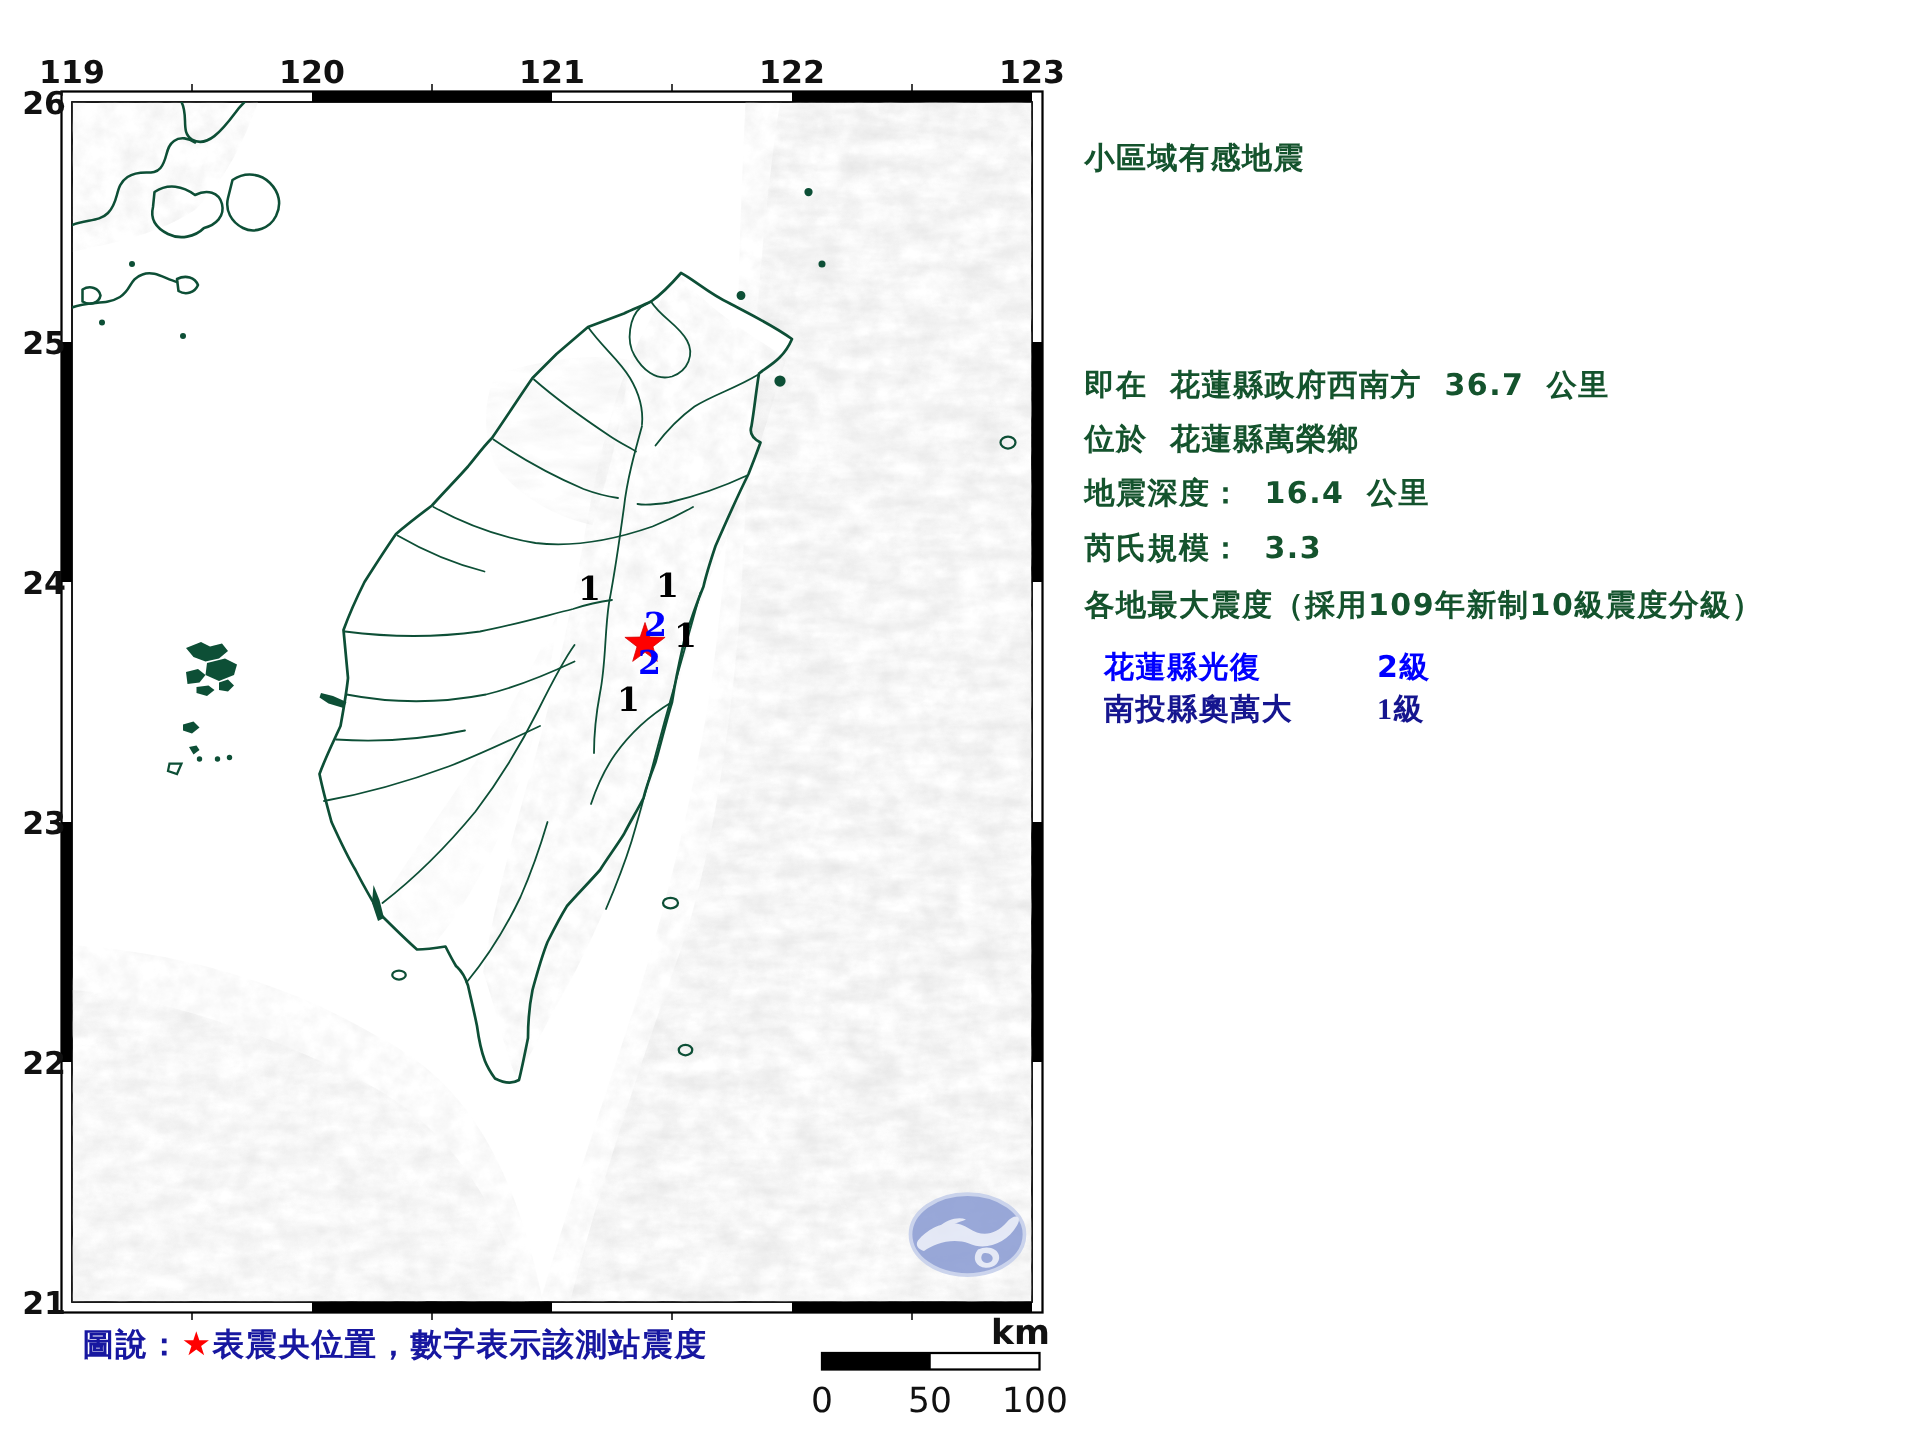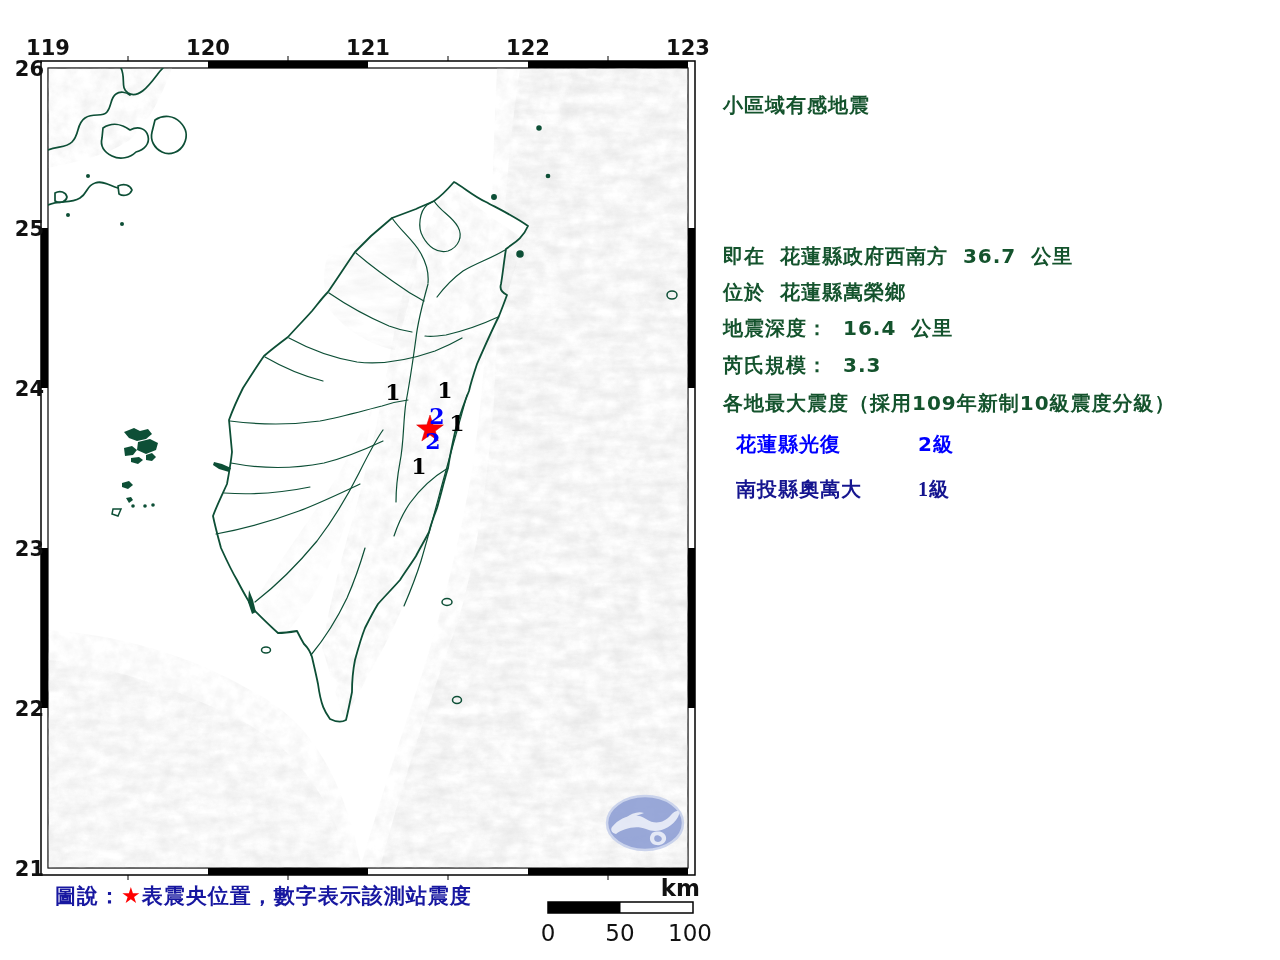--- a/index.html
+++ b/index.html
@@ -245,21 +245,21 @@
 <div class="rline" style="top:243px;">即在 花蓮縣政府西南方 36.7 公里</div>
 <div class="rline" style="top:279px;">位於 花蓮縣萬榮鄉</div>
 <div class="rline" style="top:315px;">地震深度： 16.4 公里</div>
 <div class="rline" style="top:352px;">芮氏規模： 3.3</div>
 <div class="rline" style="top:390px;text-align:right;">各地最大震度（採用109年新制10級震度分級）</div>
 
 <div class="station-row st-blue" style="top:431px;">
   <span>花蓮縣光復</span>
   <span class="lvl">2級</span>
 </div>
-<div class="station-row st-navy" style="top:476px;font-family:Liberation Serif, serif;">
+<div class="station-row st-navy" style="top:459px;font-family:Liberation Serif, serif;">
   <span>南投縣奧萬大</span>
   <span class="lvl">1級</span>
 </div>
 
 <div class="legend">
   <span>圖說：</span><span class="star">★</span><span>表震央位置，數字表示該測站震度</span>
 </div>
 
 </div>
 

